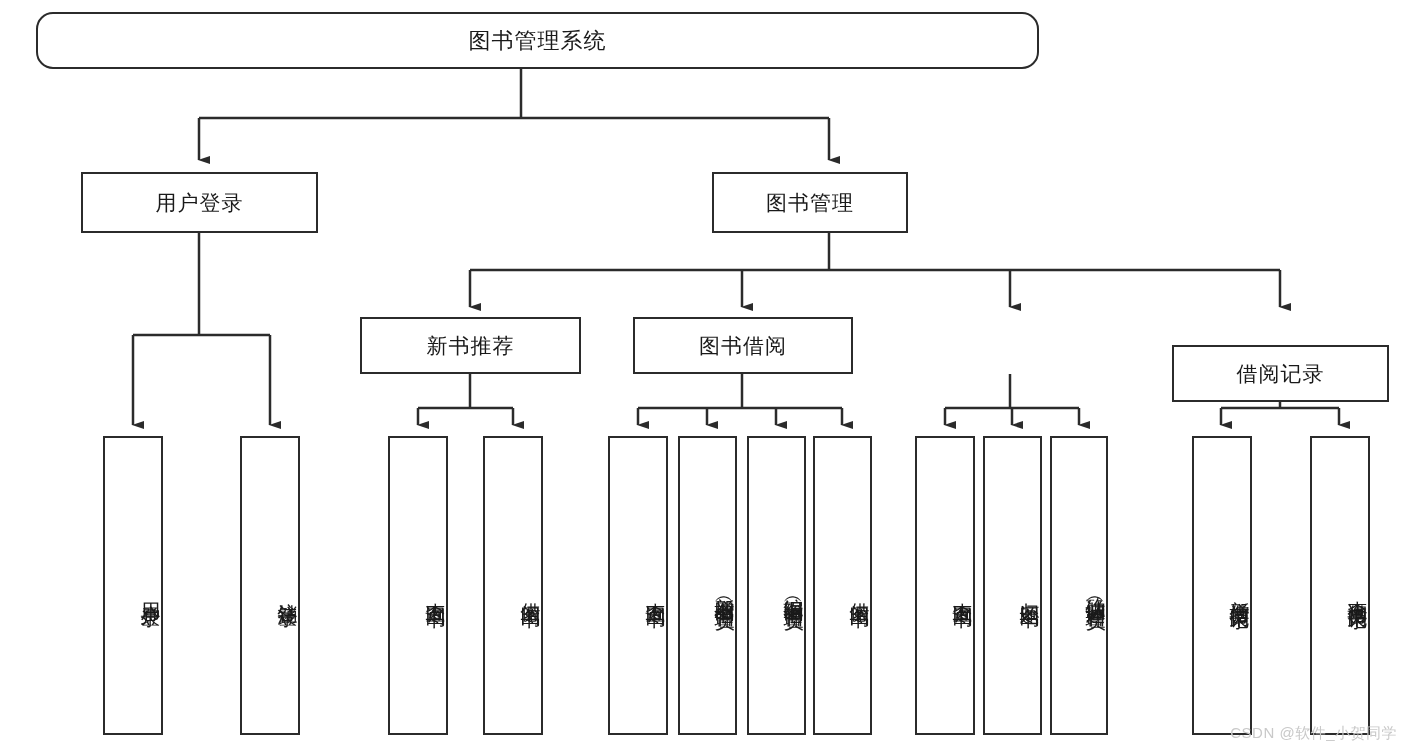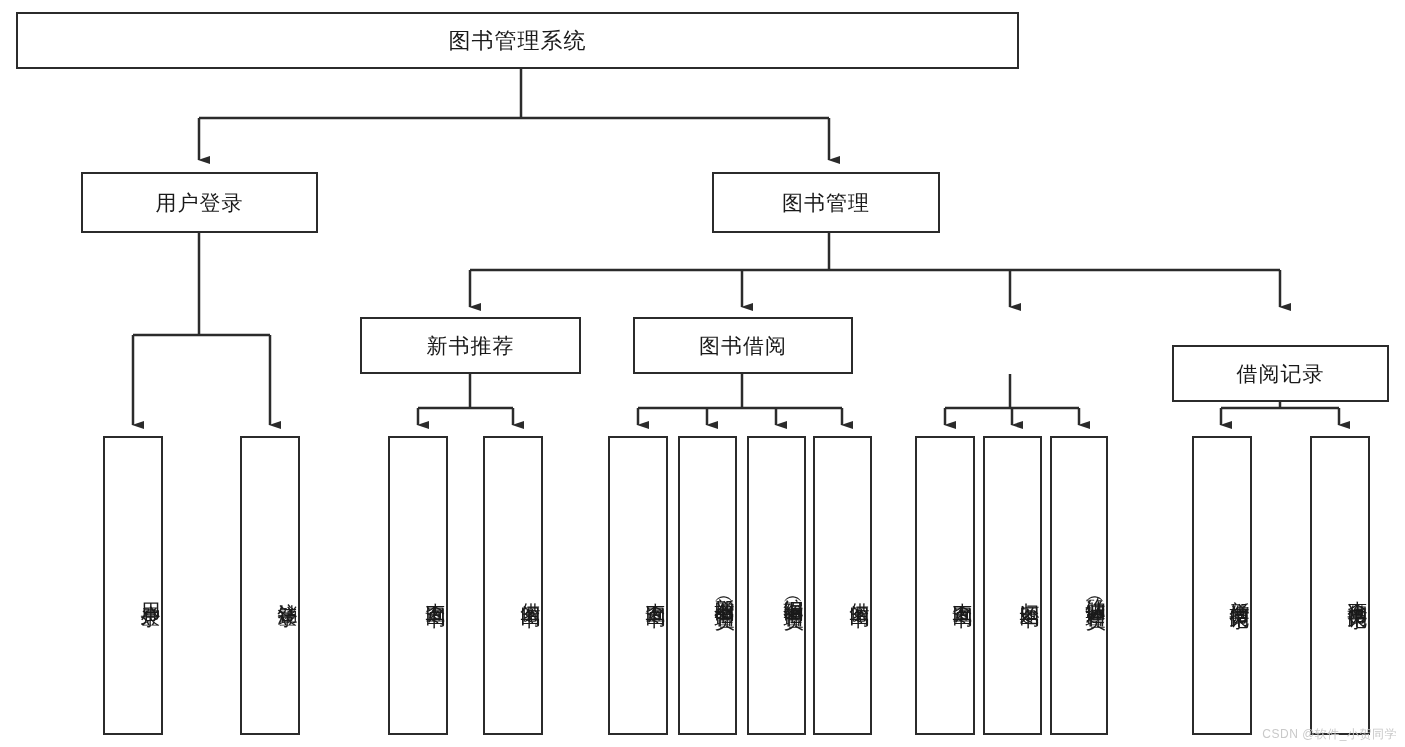--- a/index.html
+++ b/index.html
@@ -53,21 +53,21 @@
     padding-top: 10px;
     letter-spacing: 2px;
   }
   .node .lbl {
     display: block;
   }
   .watermark {
     position: absolute;
     right: 8px;
     bottom: 4px;
-    font-size: 12px;
+    font-size: 15px;
     color: #c9c9c9;
     letter-spacing: 0.5px;
     white-space: nowrap;
   }
 </style>
 </head>
 <body>
 
 <div id="canvas">
 
@@ -115,28 +115,28 @@
       <path d="M1012,408 L1012,425" marker-end="url(#arrow)"></path>
       <path d="M1079,408 L1079,425" marker-end="url(#arrow)"></path>
 
       <path d="M1280,374 L1280,408"></path>
       <path d="M1221,408 L1339,408"></path>
       <path d="M1221,408 L1221,425" marker-end="url(#arrow)"></path>
       <path d="M1339,408 L1339,425" marker-end="url(#arrow)"></path>
     </g>
   </svg>
 
-  <div class="node root" style="left:16px; top:12px; width:1003px; height:57px;">
+  <div class="node root" style="left:36px; top:12px; width:1003px; height:57px;border-radius:17px;">
     <span class="lbl">图书管理系统</span>
   </div>
 
   <div class="node h" style="left:81px; top:172px; width:237px; height:61px;">
     <span class="lbl">用户登录</span>
   </div>
-  <div class="node h" style="left:712px; top:172px; width:228px; height:61px;">
+  <div class="node h" style="left:712px; top:172px; width:196px; height:61px;">
     <span class="lbl">图书管理</span>
   </div>
 
   <div class="node h" style="left:360px; top:317px; width:221px; height:57px;">
     <span class="lbl">新书推荐</span>
   </div>
   <div class="node h" style="left:633px; top:317px; width:220px; height:57px;align-items:center;">
     <span class="lbl">图书借阅</span>
   </div>
   <div class="node h" style="left:1172px; top:317px; width:217px; height:57px;margin-top:28px;">

